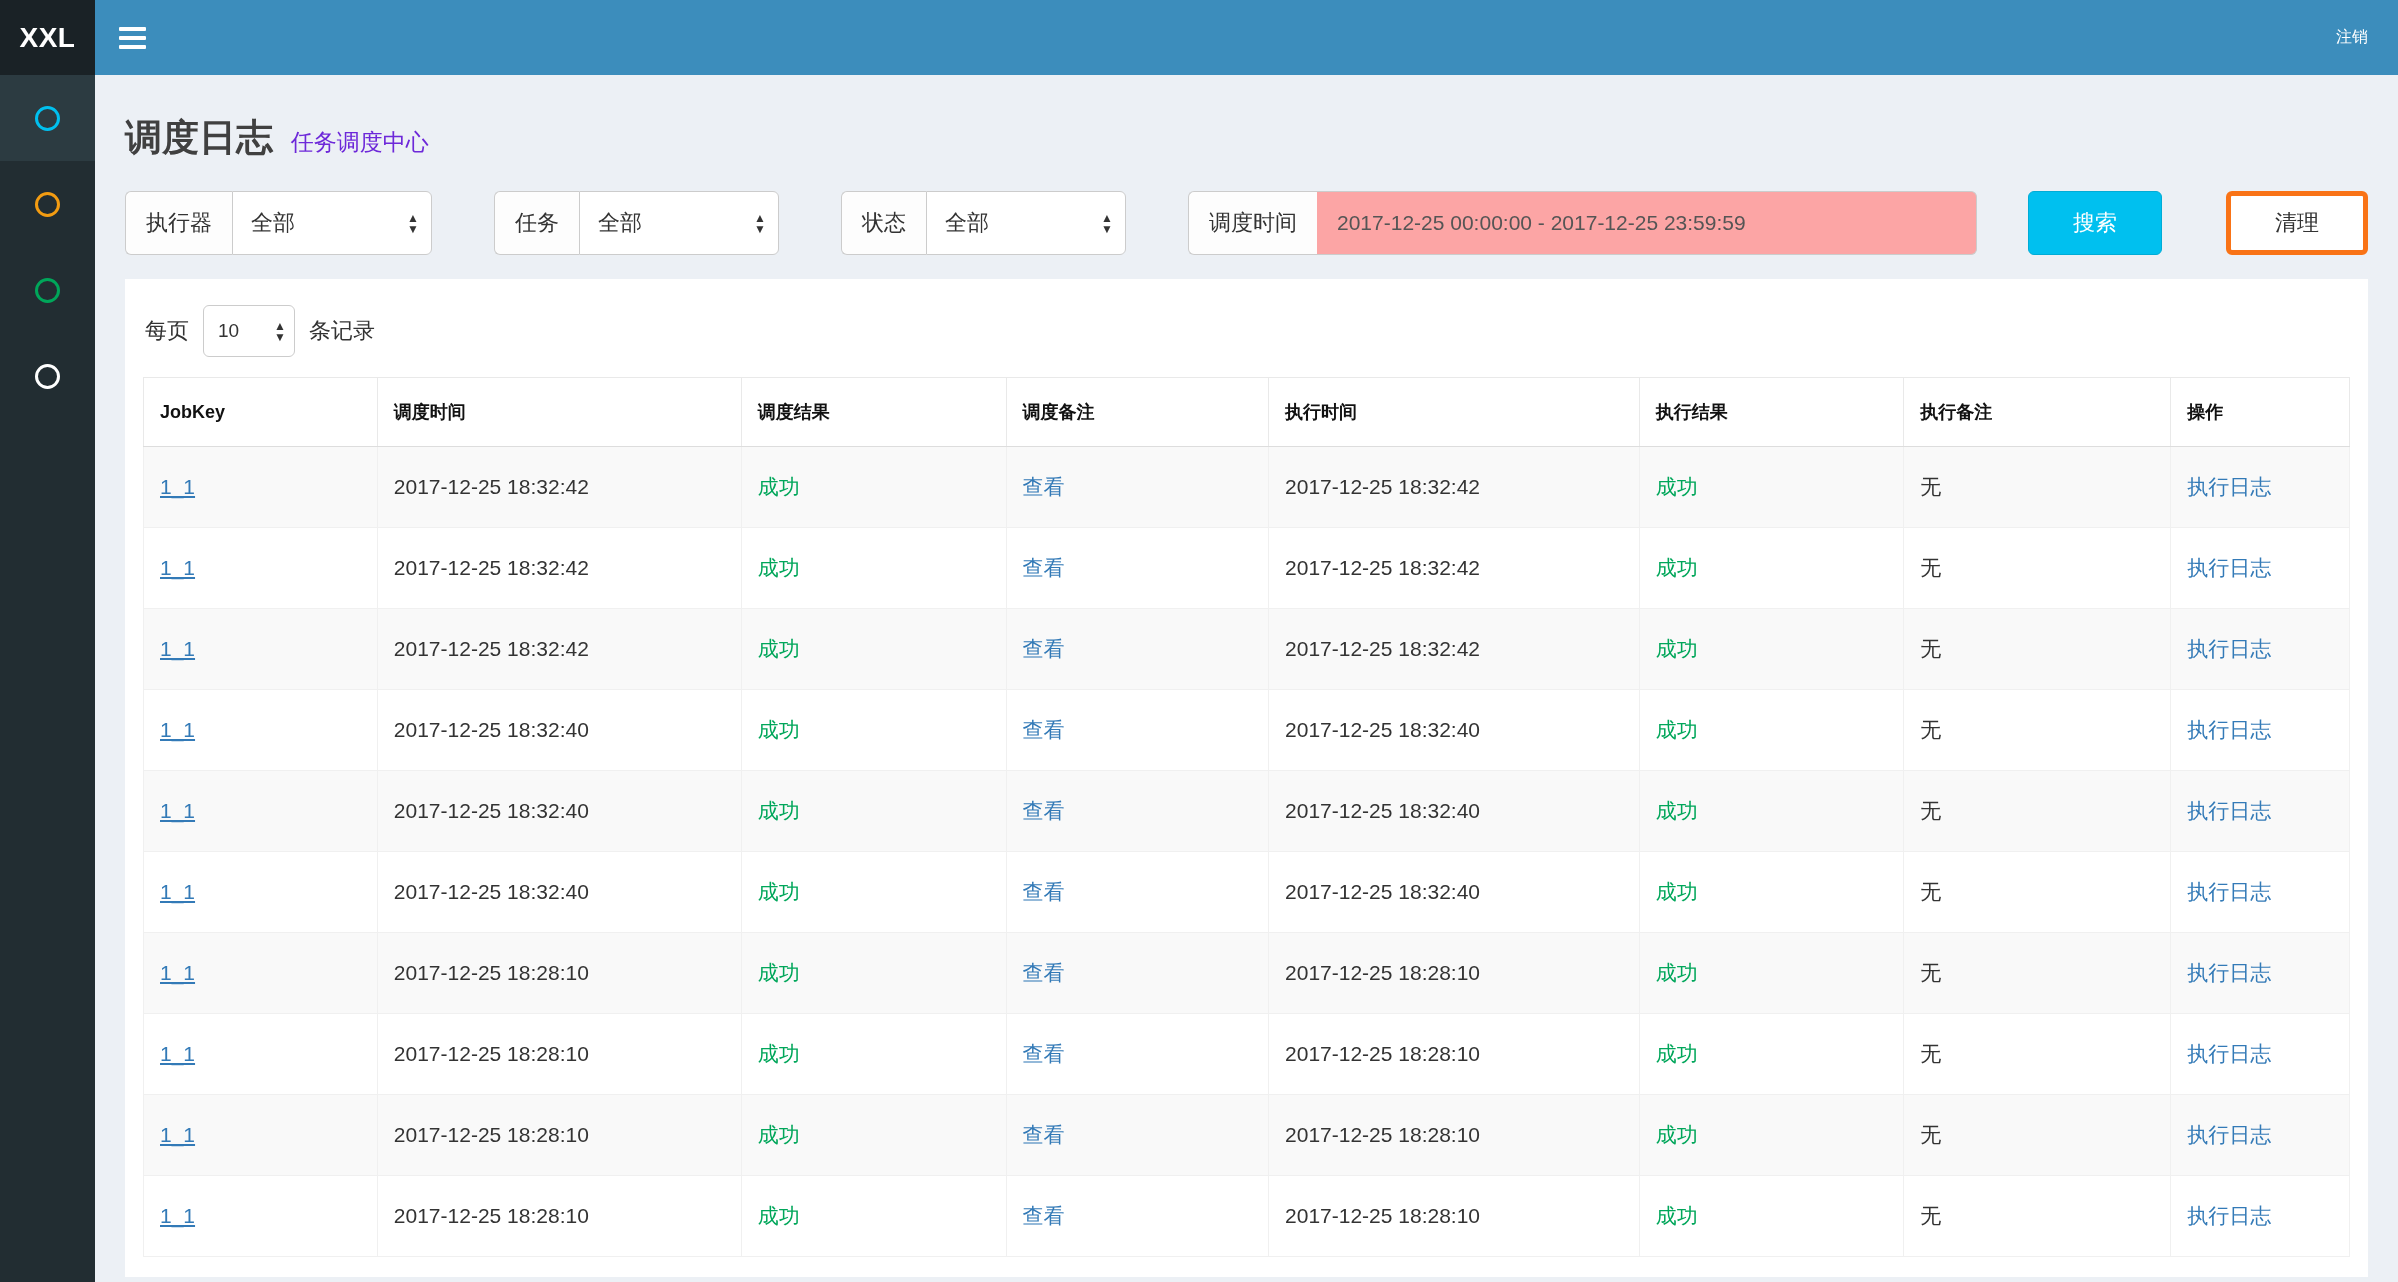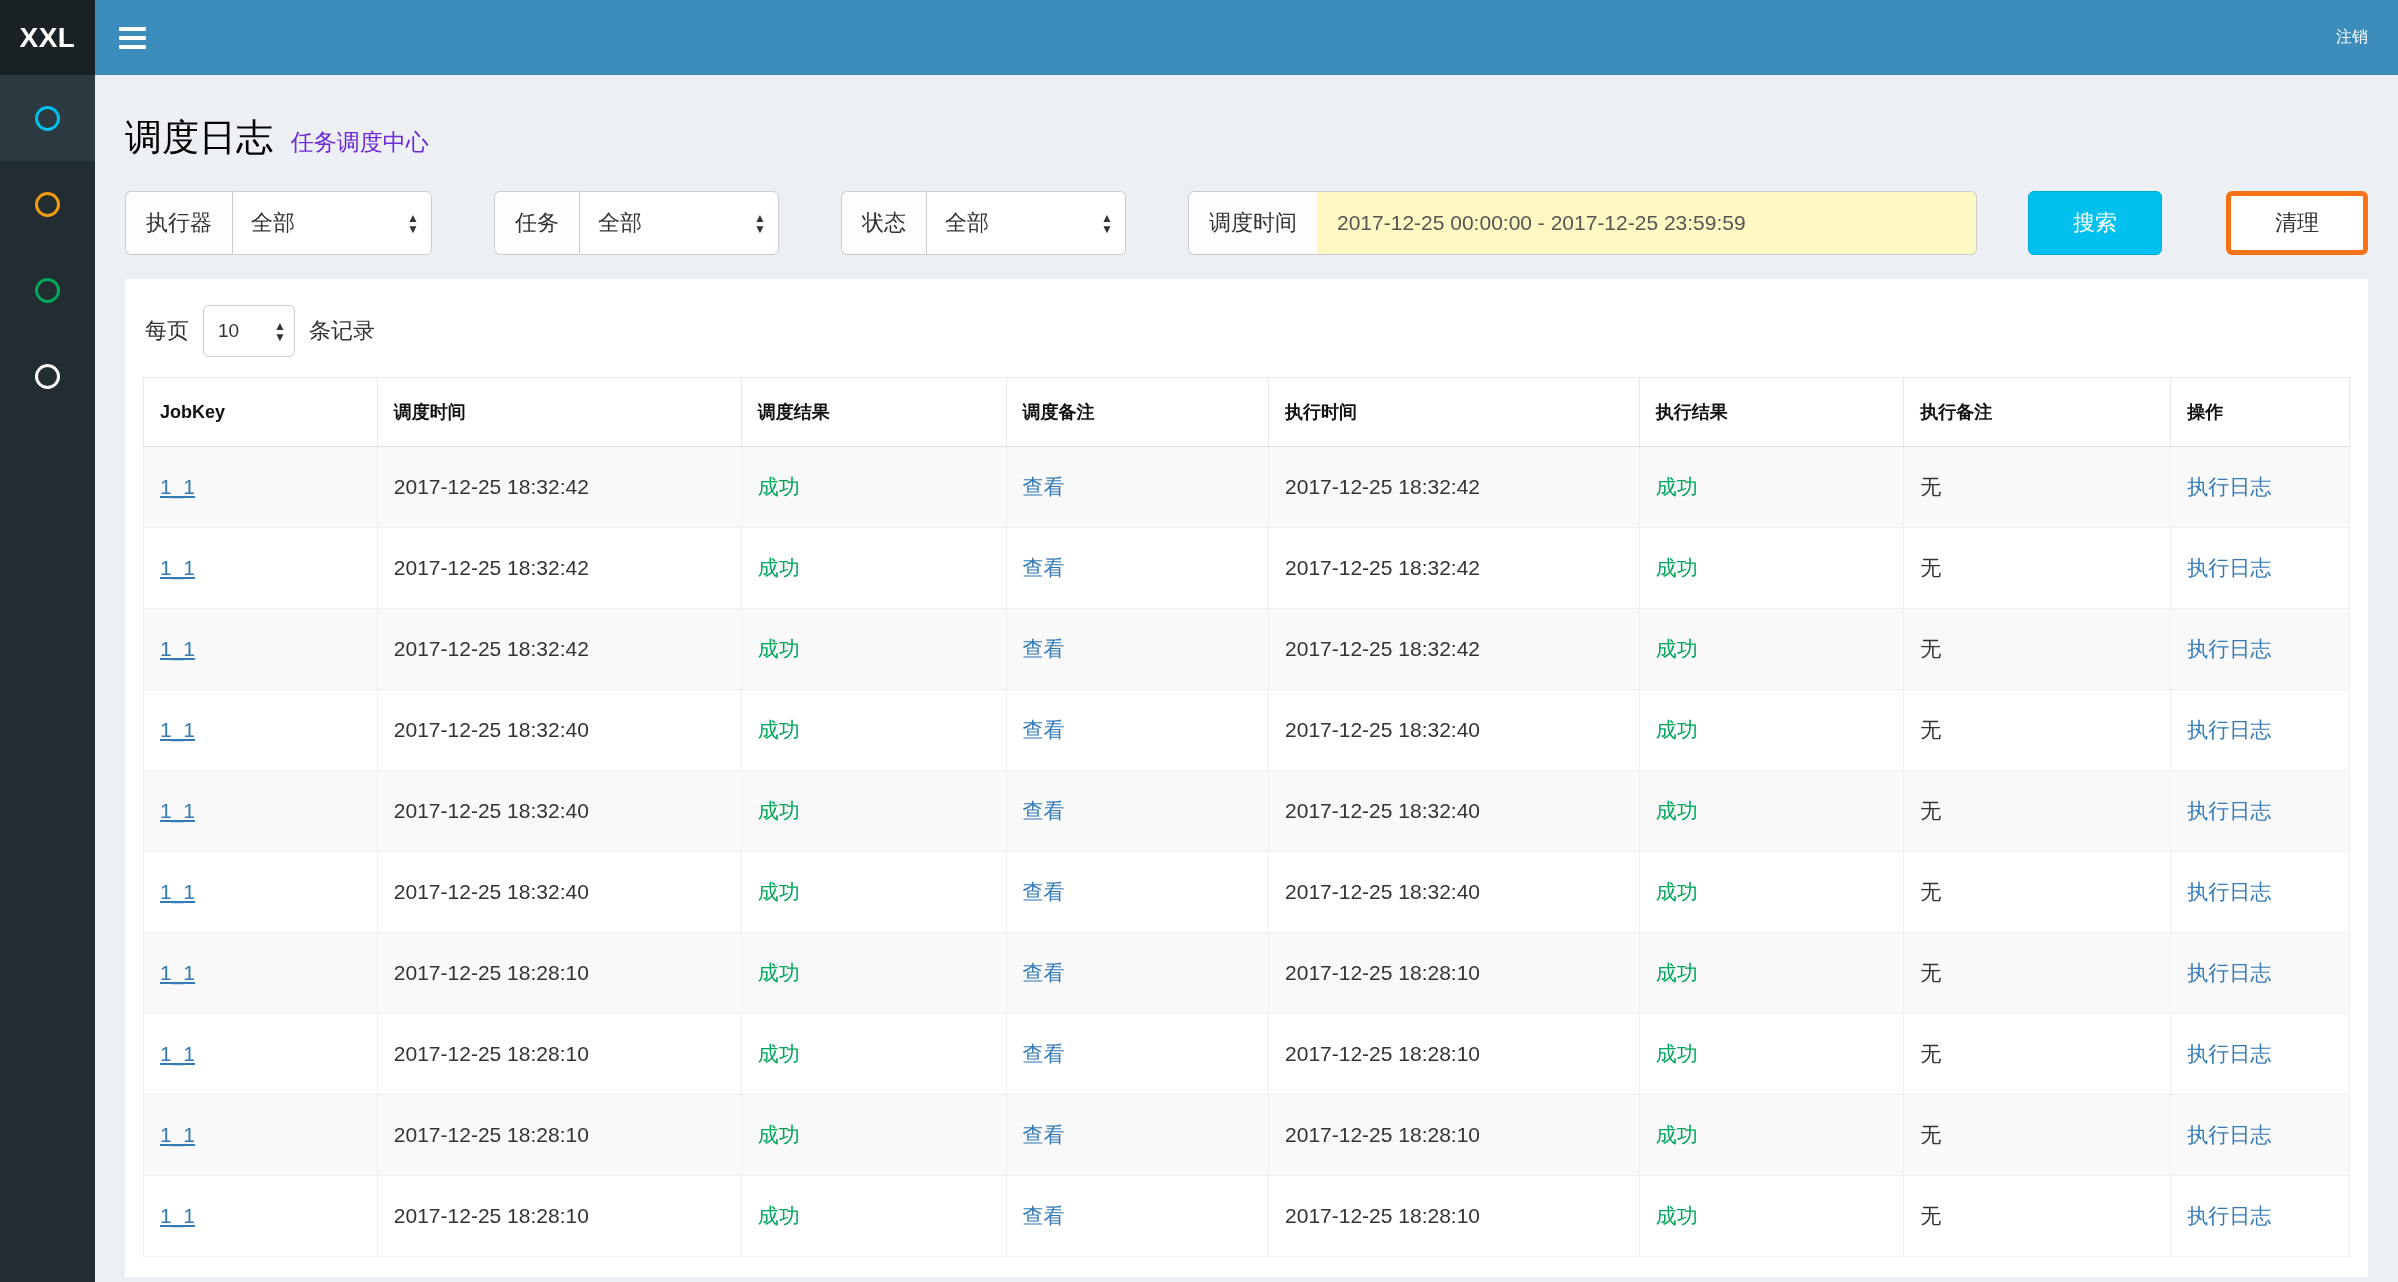--- a/index.html
+++ b/index.html
@@ -32,41 +32,41 @@
   .layout { display: flex; align-items: stretch; min-height: 1207px; }
   .sidebar { width: 95px; background: #222d32; flex-shrink: 0; }
   .sidebar-item { height: 86px; display: flex; align-items: center; justify-content: center; cursor: pointer; }
   .sidebar-item.active { background: #2c3b41; }
   .circle-icon { width: 25px; height: 25px; border: 3px solid #fff; border-radius: 50%; }
 
   .content { flex: 1; padding: 24px 30px 0 30px; min-width: 0; }
 
   
   .page-header { margin: 14px 0 28px 0; }
-  .page-title { display: inline; font-size: 37px; font-weight: normal; color: #000000; }
+  .page-title { display: inline; font-size: 37px; font-weight: bold; color: #404040; }
   .page-subtitle { font-size: 23px; color: #6d28d9; font-weight: normal; margin-left: 12px; }
 
   
   .filter-bar { display: flex; align-items: center; margin-bottom: 24px; }
   .input-group { display: flex; align-items: stretch; height: 64px; margin-right: 62px; }
   .addon {
     display: flex; align-items: center; padding: 0 20px; background: #fdfdfd;
     border: 1px solid #ccc; border-right: none; border-radius: 6px 0 0 6px;
     color: #333; white-space: nowrap; font-size: 22px;
   }
   .select-box {
     display: flex; align-items: center; justify-content: space-between; gap: 18px;
     background: #fff; border: 1px solid #ccc; border-radius: 0 6px 6px 0;
     padding: 0 12px 0 18px; min-width: 200px; cursor: pointer; font-size: 22px;
   }
   .select-box.standalone { border-radius: 6px; min-width: 92px; height: 52px; padding: 0 8px 0 14px; font-size: 19px; gap: 16px; }
   .arrows { display: flex; flex-direction: column; line-height: 1; font-size: 12px; color: #333; }
   .arrows span { height: 11px; display: block; }
   .date-input {
-    width: 660px; background: #fef9c3; border: 1px solid #ccc; border-left: none;
+    width: 660px; background: #fca5a5; border: 1px solid #ccc; border-left: none;
     border-radius: 0 6px 6px 0; padding: 0 20px; font-size: 21px; color: #555;
     font-family: inherit; outline: none;
   }
   .btn { height: 64px; padding: 11px 44px; font-size: 22px; border-radius: 6px; cursor: pointer; font-family: inherit; }
   .btn-search { background: #00c0ef; border: 1px solid #00acd6; color: #fff; margin-left: auto; }
   .btn-clear { background: #fff; border: 5px solid #f97316; color: #333; margin-left: 64px; }
 
   
   .panel { background: #fff; padding: 22px 18px 20px 18px; }
   .page-size-row { display: flex; align-items: center; gap: 14px; font-size: 22px; margin: 4px 0 20px 2px; }

